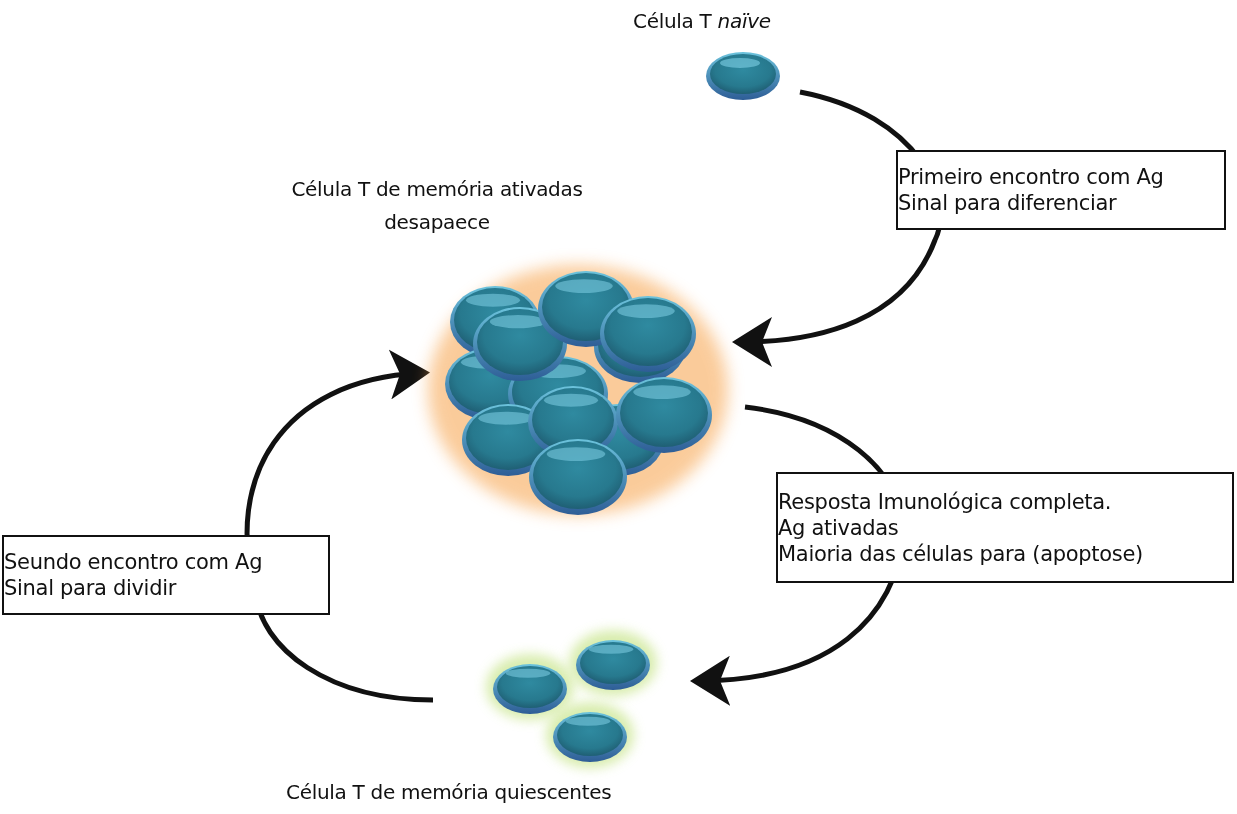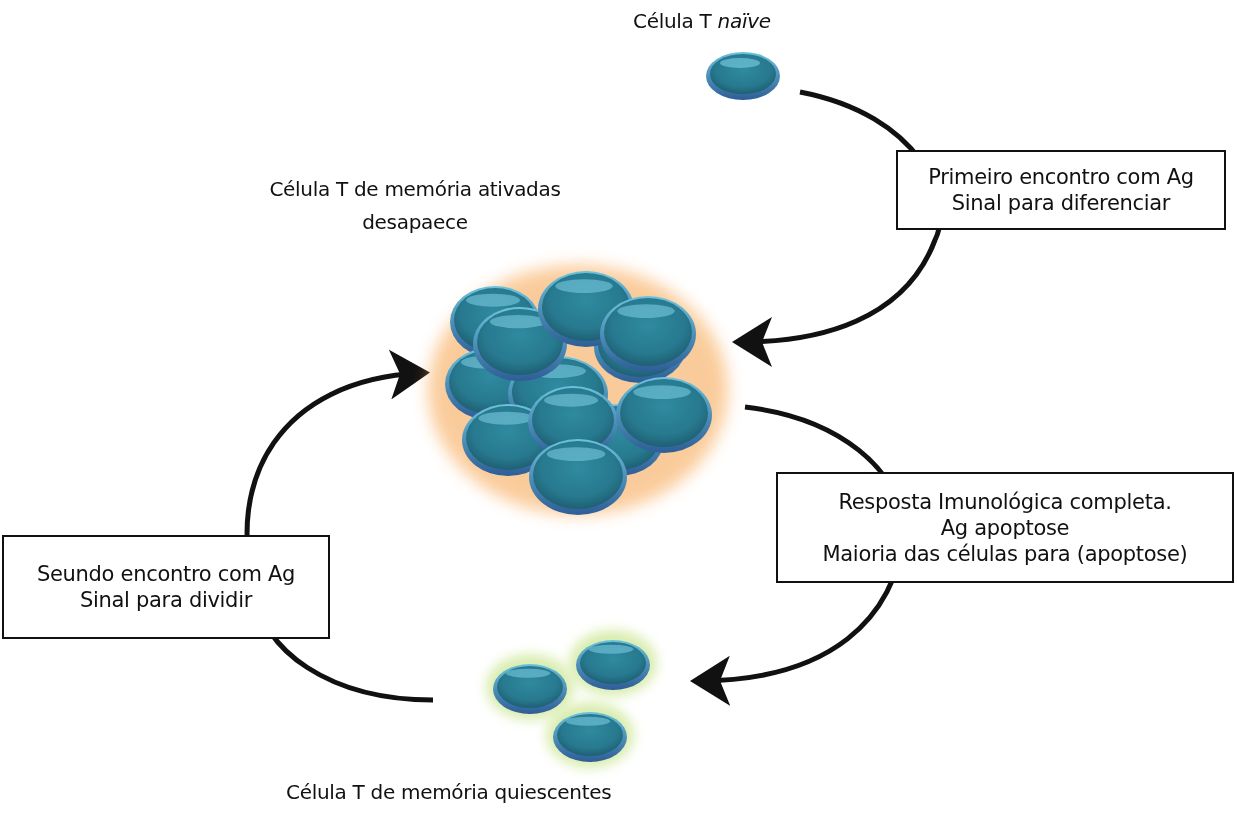--- a/index.html
+++ b/index.html
@@ -1,21 +1,21 @@
 <!DOCTYPE html>
 <html><head>
 <meta charset="utf-8">
 <style>
   html, body { margin: 0; padding: 0; background: #ffffff; }
   body { width: 1237px; height: 814px; position: relative; overflow: hidden;
          font-family: "DejaVu Sans", sans-serif; color: #111; }
   .label { position: absolute; font-size: 20px; line-height: 33px; text-align: center; white-space: nowrap; letter-spacing: -0.3px; }
   .box { position: absolute; background: #fff; border: 2px solid #111; box-sizing: border-box;
          font-size: 21px; line-height: 26px; text-align: center; white-space: nowrap; letter-spacing: -0.3px;
-         display: flex; flex-direction: column; justify-content: center; align-items: center; }
+         display: flex; flex-direction: column; justify-content: center; align-items: flex-start; }
   #diagram-svg { position: absolute; left: 0; top: 0; }
   i { font-style: italic; }
 </style>
 </head>
 <body>
 
 <svg id="diagram-svg" width="1237" height="814" viewBox="0 0 1237 814">
   <defs>
     <radialGradient id="cellGrad" cx="50%" cy="40%" r="60%">
       <stop offset="0%" stop-color="#2f8aa0"></stop>
@@ -130,34 +130,34 @@
         <ellipse cx="590" cy="735" rx="33" ry="21" fill="url(#cellGrad)"></ellipse>
         <ellipse cx="588" cy="721.25" rx="22.2" ry="4.5" fill="#7fd0e6" opacity="0.55"></ellipse>
       </g>
     </g>
 </svg>
 
 <div class="label" style="left:633px; top:5px;">
   <span>Célula T </span><i>naïve</i>
 </div>
 
-<div class="label" style="left:210px; top:173px; width:410px;">
+<div class="label" style="left:232px; top:173px; width:410px;">
   <div>Célula T de memória ativadas</div>
   <div>desapaece</div>
 </div>
 
 <div class="label" style="left:286px; top:776px;text-align:right;">Célula T de memória quiescentes</div>
 
 <div class="box" style="left:896px; top:150px; width:330px; height:80px;">
   <div>Primeiro encontro com Ag</div>
   <div>Sinal para diferenciar</div>
 </div>
 
 <div class="box" style="left:776px; top:472px; width:458px; height:111px;">
   <div>Resposta Imunológica completa.</div>
-  <div>Ag apoptose</div>
+  <div>Ag ativadas</div>
   <div>Maioria das células para (apoptose)</div>
 </div>
 
-<div class="box" style="left:2px; top:535px; width:328px; height:104px;">
+<div class="box" style="left:2px; top:535px; width:328px; height:80px;">
   <div>Seundo encontro com Ag</div>
   <div>Sinal para dividir</div>
 </div>
 
 </body></html>

